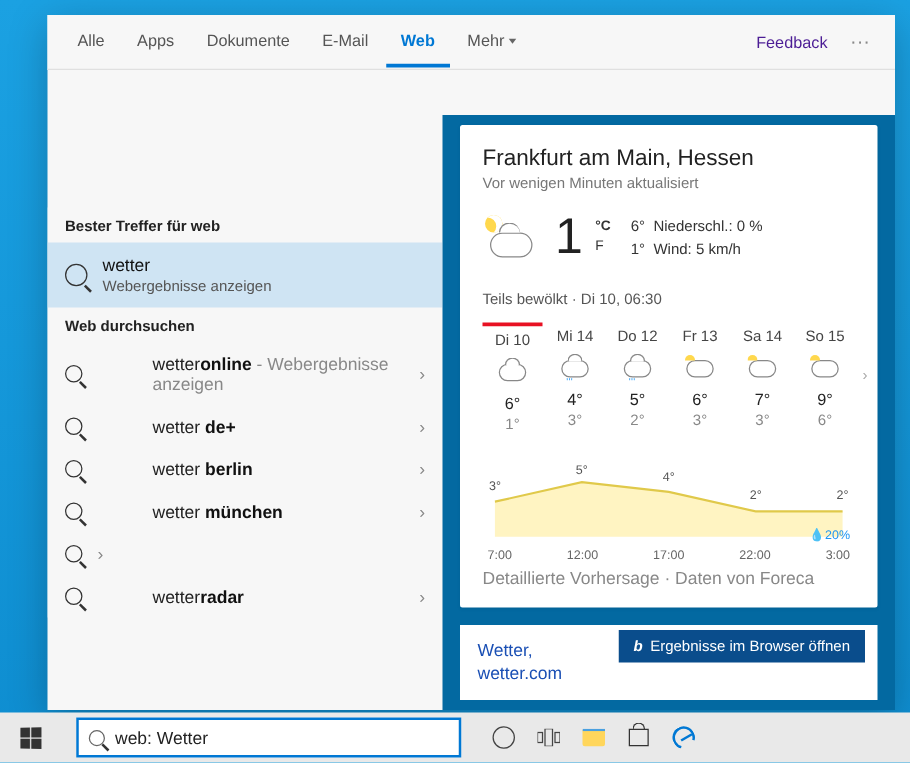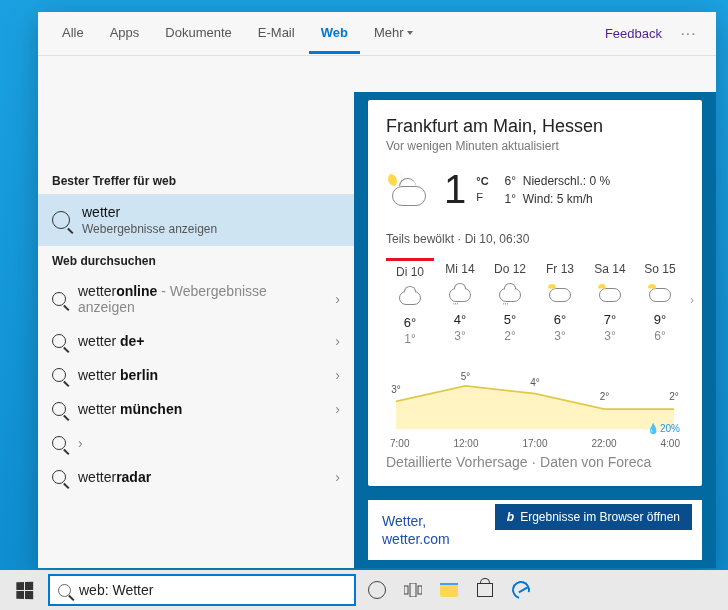--- a/index.html
+++ b/index.html
@@ -15,21 +15,21 @@
 .body { flex: 1; display: flex; overflow: hidden; align-items: center; }
 .left { width: 316px; background: #f7f7f7; overflow-y: auto; }
 .section-hdr { font-size: 12px; font-weight: 600; color: #222; padding: 8px 14px 6px; }
 .best-hit { background: #cfe4f3; padding: 10px 14px; display: flex; align-items: center; gap: 12px; }
 .search-glyph { width: 18px; height: 18px; border: 1.5px solid #333; border-radius: 50%; position: relative; flex-shrink: 0; }
 .search-glyph::after { content: ""; position: absolute; width: 7px; height: 1.5px; background: #333; bottom: -3px; right: -5px; transform: rotate(45deg); }
 .best-hit-text .t1 { font-size: 14px; color: #111; }
 .best-hit-text .t2 { font-size: 12px; color: #555; margin-top: 2px; }
 .sugg { display: flex; align-items: center; padding: 9px 14px; gap: 12px; cursor: pointer; font-size: 14px; color: #222; }
 .sugg .search-glyph { width: 14px; height: 14px; }
-.sugg .lbl { flex: 1; }
+.sugg .lbl { flex: 1; margin-left: 44px; }
 .sugg .lbl .bold { font-weight: 600; color: #111; }
 .sugg .lbl .dim { color: #888; }
 .sugg .chev { color: #888; font-size: 14px; }
 .right { flex: 1; background: #0369a1; padding: 14px; overflow: hidden; }
 .card { background: #fff; border-radius: 2px; padding: 16px 18px; box-shadow: 0 1px 3px rgba(0,0,0,.08); }
 .loc { font-size: 18px; color: #222; }
 .updated { font-size: 12px; color: #777; margin-top: 2px; }
 .curr-row { display: flex; align-items: center; gap: 10px; margin-top: 14px; }
 .big-icon { width: 48px; height: 40px; position: relative; }
 .cloud { position: absolute; width: 34px; height: 20px; background: #fff; border: 1.5px solid #888; border-radius: 20px; bottom: 4px; left: 6px; }
@@ -55,21 +55,21 @@
 .chart { margin-top: 14px; position: relative; height: 90px; }
 .chart svg { width: 100%; height: 70px; }
 .chart-lbl { position: absolute; font-size: 10px; color: #555; }
 .precip { position: absolute; right: 4px; bottom: 20px; font-size: 10px; color: #2196f3; }
 .xaxis { display: flex; justify-content: space-between; font-size: 10px; color: #666; margin-top: 0; padding: 0 4px; }
 .attrib { font-size: 14px; color: #888; }
 .serp { background: #fff; margin-top: 14px; padding: 12px 14px; position: relative; }
 .serp a { color: #1a4fb4; font-size: 14px; text-decoration: none; }
 .open-banner { position: absolute; right: 10px; top: 4px; background: #0a4d8c; color: #fff; font-size: 12px; padding: 6px 12px; display: flex; align-items: center; gap: 6px; cursor: pointer; }
 .bing-b { font-weight: bold; font-style: italic; }
-.taskbar { position: absolute; left: 0; bottom: 0; width: 728px; height: 40px; background: #e9e9e9; display: flex; align-items: center; }
+.taskbar { position: absolute; left: 0; bottom: 0; width: 728px; height: 40px; background: #e9e9e9; display: flex; align-items: center; gap: 13px; }
 .start { width: 48px; height: 40px; display: flex; align-items: center; justify-content: center; cursor: pointer; }
 .win-logo { display: grid; grid-template-columns: 8px 8px; grid-template-rows: 8px 8px; gap: 1px; transform: perspective(40px) rotateY(-8deg); }
 .win-logo div { background: #333; }
 .search-box { width: 308px; height: 32px; border: 2px solid #0078d4; background: #fff; display: flex; align-items: center; padding: 0 8px; gap: 8px; }
 .search-box .search-glyph { width: 13px; height: 13px; border-color: #666; }
 .search-box input { border: none; outline: none; flex: 1; font-size: 14px; color: #222; background: transparent; }
 .tray { display: flex; align-items: center; gap: 14px; margin-left: 10px; }
 .tray-ic { width: 22px; height: 22px; display: flex; align-items: center; justify-content: center; cursor: pointer; font-size: 16px; }
 .cortana { width: 18px; height: 18px; border: 1.5px solid #444; border-radius: 50%; }
 .explorer { width: 18px; height: 14px; background: #ffd65c; border-radius: 0 0 2px 2px; position: relative; border-top: 2px solid #4aa0e0; }
@@ -219,21 +219,21 @@
           <svg viewBox="0 0 300 60" preserveAspectRatio="none" id="chart-svg">
               <path d="M 10 32 L 80 18.666666666666664 L 150 25.333333333333336 L 220 38.66666666666667 L 290 38.66666666666667 L 290 56 L 10 56 Z" fill="#fff4c2" stroke="none"></path>
               <path d="M 10 32 L 80 18.666666666666664 L 150 25.333333333333336 L 220 38.66666666666667 L 290 38.66666666666667" fill="none" stroke="#e0c94a" stroke-width="1.5"></path>
             </svg>
           <div class="precip">💧<span>20%</span></div>
           <div class="xaxis" id="xaxis">
               <span>7:00</span>
               <span>12:00</span>
               <span>17:00</span>
               <span>22:00</span>
-              <span>4:00</span>
+              <span>3:00</span>
             </div>
         <div class="chart-lbl" style="left: 3.33333%; top: 20px; transform: translateX(-50%);">3°</div><div class="chart-lbl" style="left: 26.6667%; top: 6.66667px; transform: translateX(-50%);">5°</div><div class="chart-lbl" style="left: 50%; top: 13.3333px; transform: translateX(-50%);">4°</div><div class="chart-lbl" style="left: 73.3333%; top: 26.6667px; transform: translateX(-50%);">2°</div><div class="chart-lbl" style="left: 96.6667%; top: 26.6667px; transform: translateX(-50%);">2°</div></div>
 
         <div class="attrib">Detaillierte Vorhersage · Daten von Foreca</div>
       </div>
 
       <div class="serp">
         <a href="#">
           <span>Wetter,</span> <span style="visibility:hidden">hidden pad</span> <span>nt |</span><br>
           <span>wetter.com</span>

